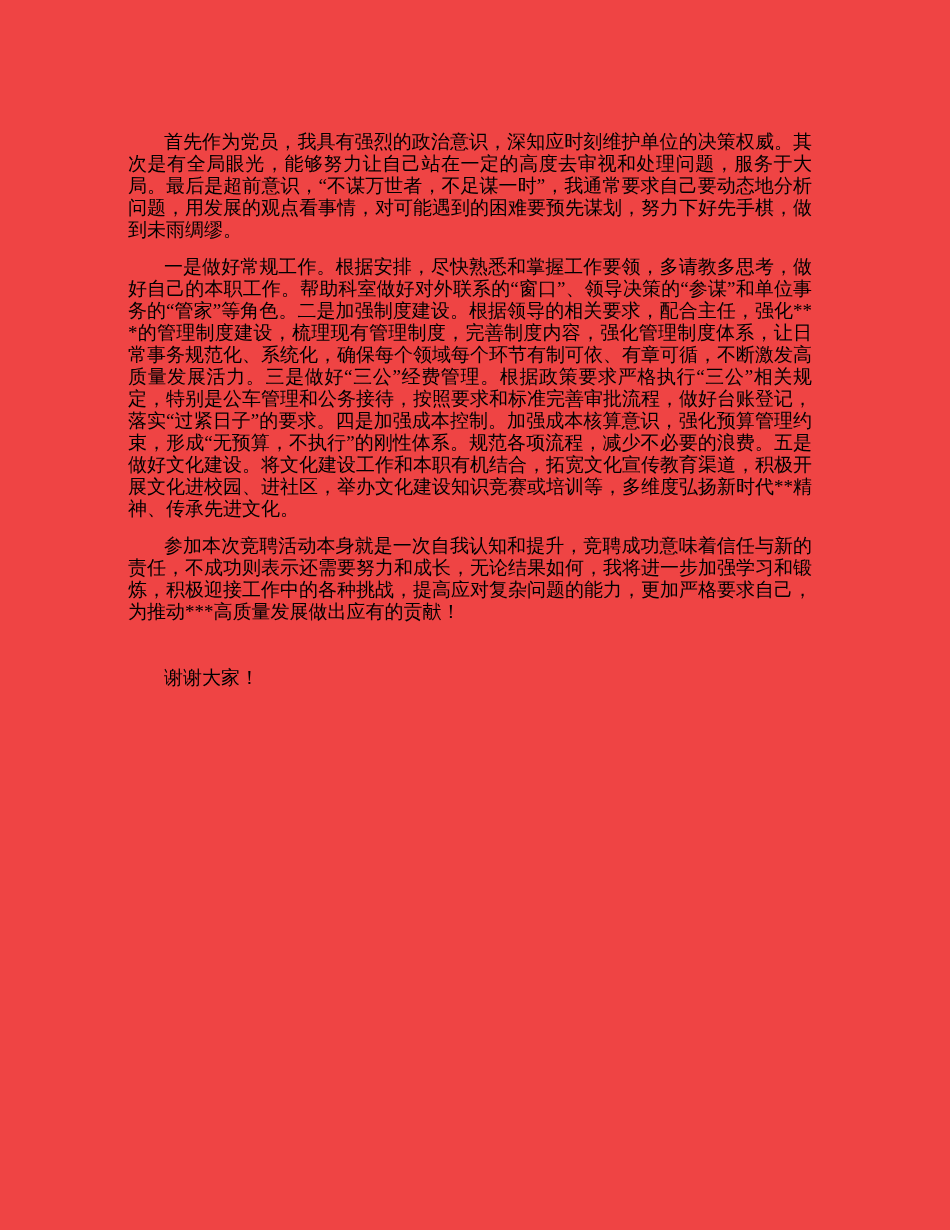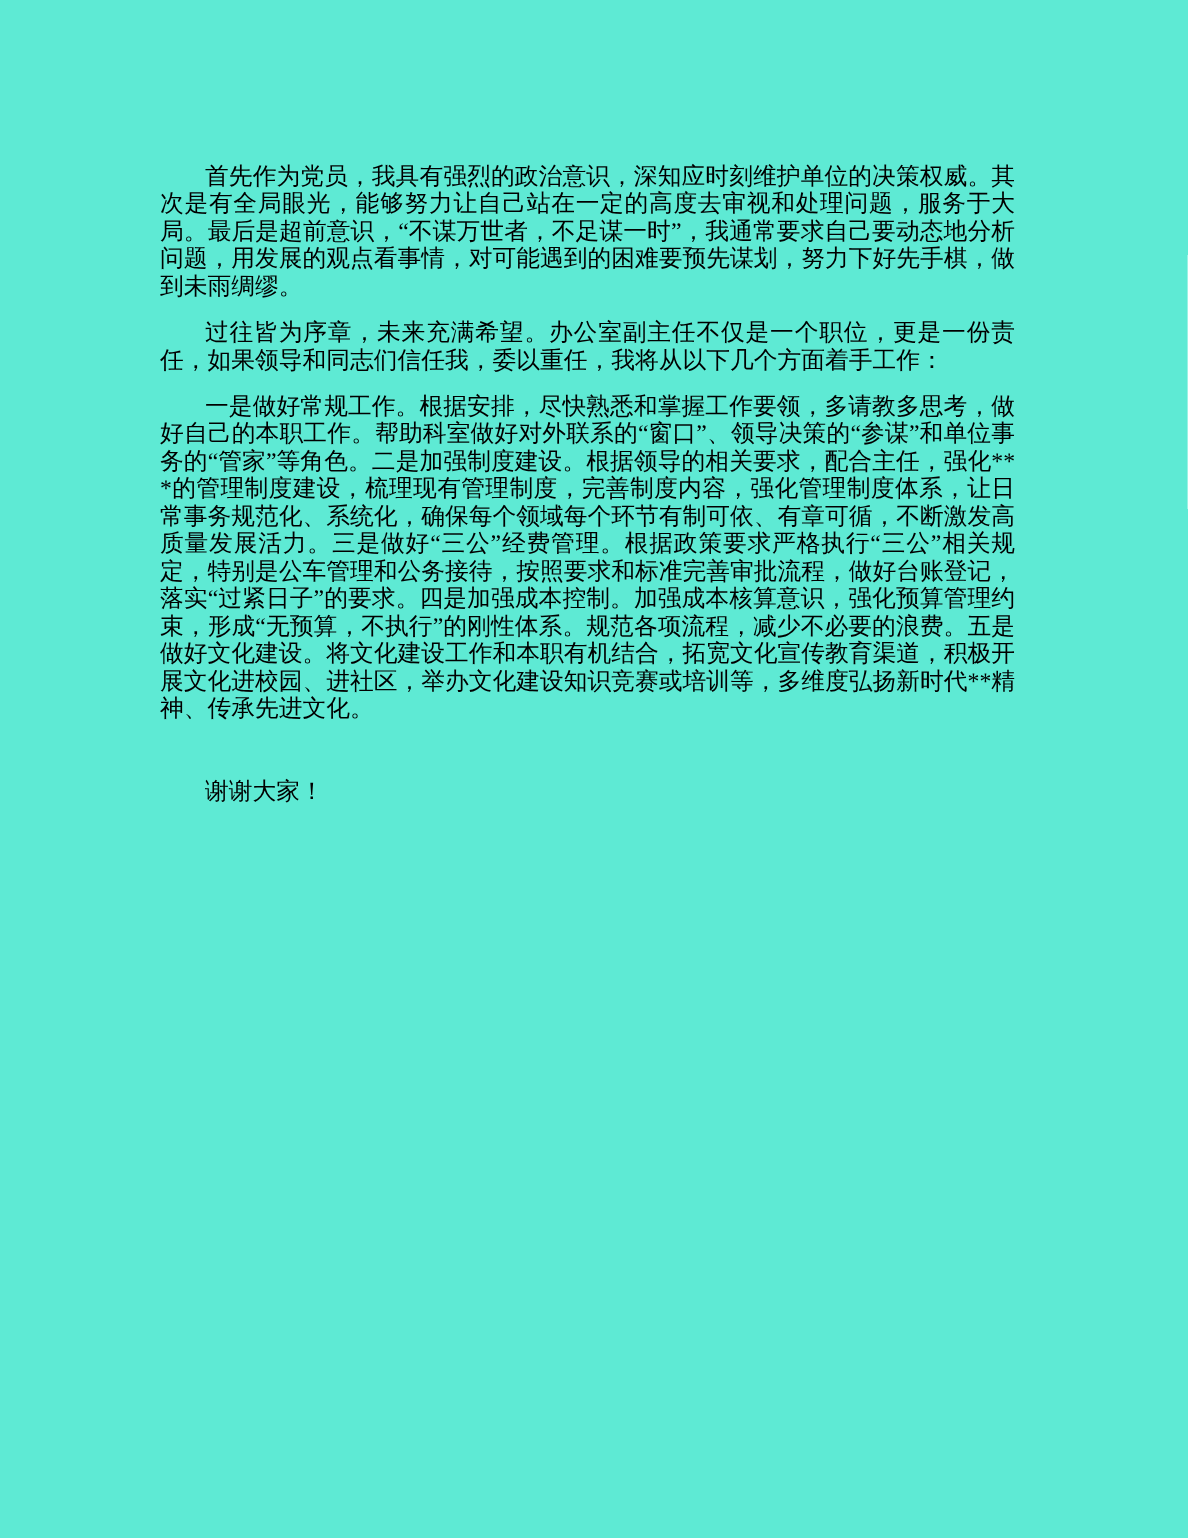--- a/index.html
+++ b/index.html
@@ -10,21 +10,21 @@
   body {
     width: 950px;
     height: 1230px;
     background: #ffffff;
     overflow: hidden;
   }
   .page {
     position: relative;
     width: 950px;
     height: 1230px;
-    background: #5eead4;
+    background: #ef4444;
   }
   .doc-content {
     position: absolute;
     top: 131px;
     left: 128px;
     width: 684px;
     color: #000000;
     font-family: "Liberation Serif", "DejaVu Serif", serif;
     font-size: 19px;
     line-height: 22px;
@@ -41,17 +41,17 @@
   }
   .run { font-weight: normal; }
   .run.bold { font-weight: normal; }
 </style>
 </head>
 <body>
 
 <div class="page">
   <div class="doc-content" id="doc-content" style="color: rgb(0, 0, 0);">
       <p><span class="run">首先作为党员，我具有强烈的政治意识，深知应时刻维护单位的决策权威。其次是有全局眼光，能够努力让自己站在一定的高度去审视和处理问题，服务于大局。最后是超前意识，“不谋万世者，不足谋一时”，我通常要求自己要动态地分析问题，用发展的观点看事情，对可能遇到的困难要预先谋划，努力下好先手棋，做到未雨绸缪。</span></p>
-      <p><span class="run">过往皆为序章，未来充满希望。办公室副主任不仅是一个职位，更是一份责任，如果领导和同志们信任我，委以重任，我将从以下几个方面着手工作：</span></p>
       <p><span class="run bold">一是做好常规工作。</span><span class="run">根据安排，尽快熟悉和掌握工作要领，多请教多思考，做好自己的本职工作。帮助科室做好对外联系的“窗口”、领导决策的“参谋”和单位事务的“管家”等角色。</span><span class="run bold">二是加强制度建设。</span><span class="run">根据领导的相关要求，配合主任，强化***的管理制度建设，梳理现有管理制度，完善制度内容，强化管理制度体系，让日常事务规范化、系统化，确保每个领域每个环节有制可依、有章可循，不断激发高质量发展活力。</span><span class="run bold">三是做好“三公”经费管理。</span><span class="run">根据政策要求严格执行“三公”相关规定，特别是公车管理和公务接待，按照要求和标准完善审批流程，做好台账登记，落实“过紧日子”的要求。</span><span class="run bold">四是加强成本控制。</span><span class="run">加强成本核算意识，强化预算管理约束，形成“无预算，不执行”的刚性体系。规范各项流程，减少不必要的浪费。</span><span class="run bold">五是做好文化建设。</span><span class="run">将文化建设工作和本职有机结合，拓宽文化宣传教育渠道，积极开展文化进校园、进社区，举办文化建设知识竞赛或培训等，多维度弘扬新时代**精神、传承先进文化。</span></p>
+      <p><span class="run">参加本次竞聘活动本身就是一次自我认知和提升，竞聘成功意味着信任与新的责任，不成功则表示还需要努力和成长，无论结果如何，我将进一步加强学习和锻炼，积极迎接工作中的各种挑战，提高应对复杂问题的能力，更加严格要求自己，为推动***高质量发展做出应有的贡献！</span></p>
       <p><span class="run">谢谢大家！</span></p>
     </div>
 </div>
 
 </body></html>

